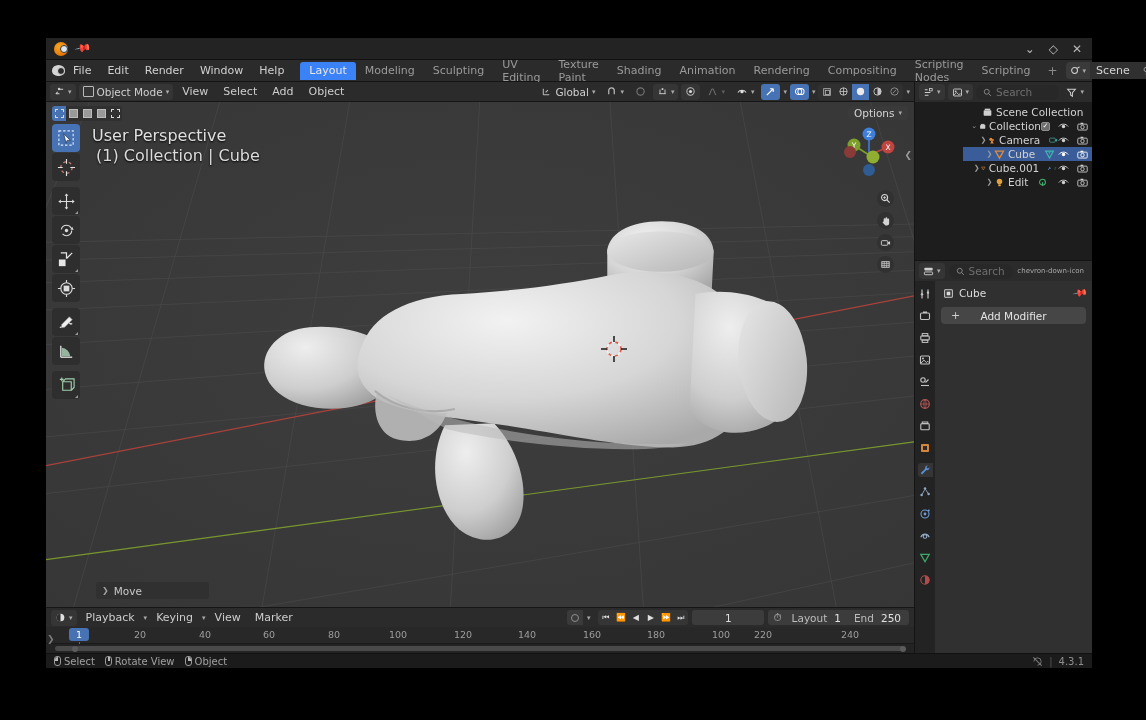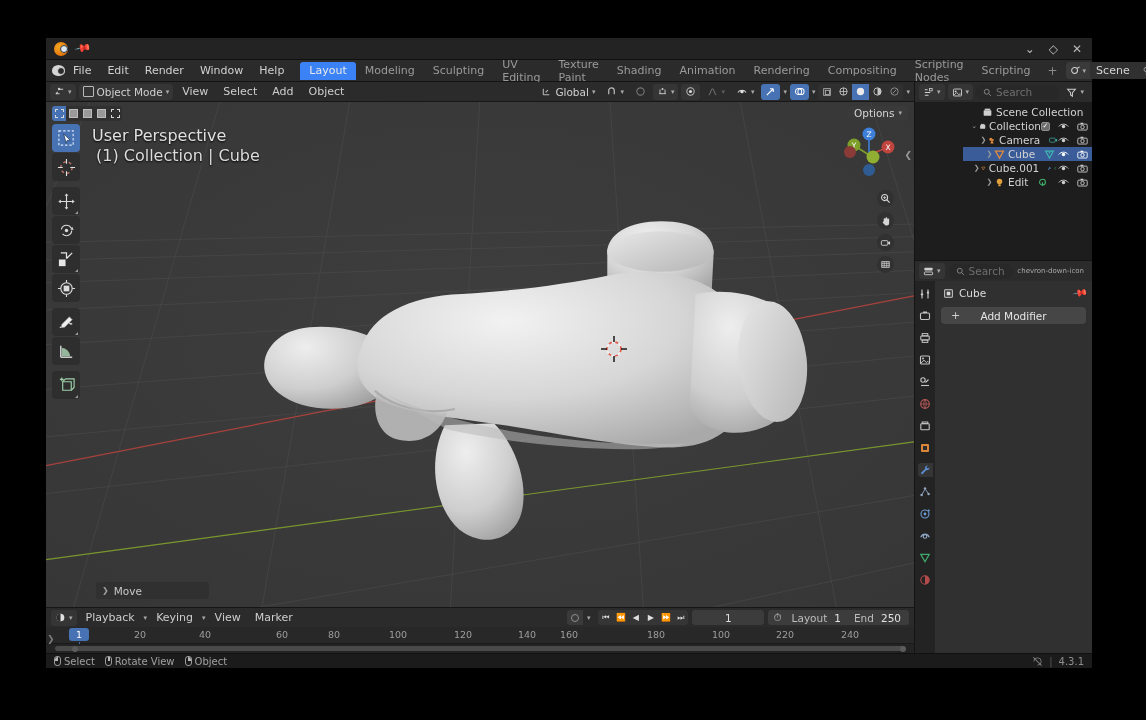--- a/index.html
+++ b/index.html
@@ -769,29 +769,29 @@
             <span class="val">1</span>
             <span class="lbl">End</span>
             <span class="val">250</span>
           </div>
         </div>
       </div>
 
       <div class="tl-ruler">
         <div class="tick" style="left:94px">20</div>
         <div class="tick" style="left:159px">40</div>
-        <div class="tick" style="left:236px">60</div>
+        <div class="tick" style="left:223px">60</div>
         <div class="tick" style="left:288px">80</div>
         <div class="tick" style="left:352px">100</div>
         <div class="tick" style="left:417px">120</div>
         <div class="tick" style="left:481px">140</div>
-        <div class="tick" style="left:523px">160</div>
+        <div class="tick" style="left:546px">160</div>
         <div class="tick" style="left:610px">180</div>
         <div class="tick" style="left:675px">100</div>
-        <div class="tick" style="left:739px">220</div>
+        <div class="tick" style="left:717px">220</div>
         <div class="tick" style="left:804px">240</div>
         <div class="playhead" style="left:33px">1</div>
       </div>
 
       <div class="tl-scroll">
         <span class="tl-arrow">❯</span>
         <div class="bar"></div>
         <div class="knob" style="left:26px"></div>
         <div class="knob" style="right:8px"></div>
       </div>

